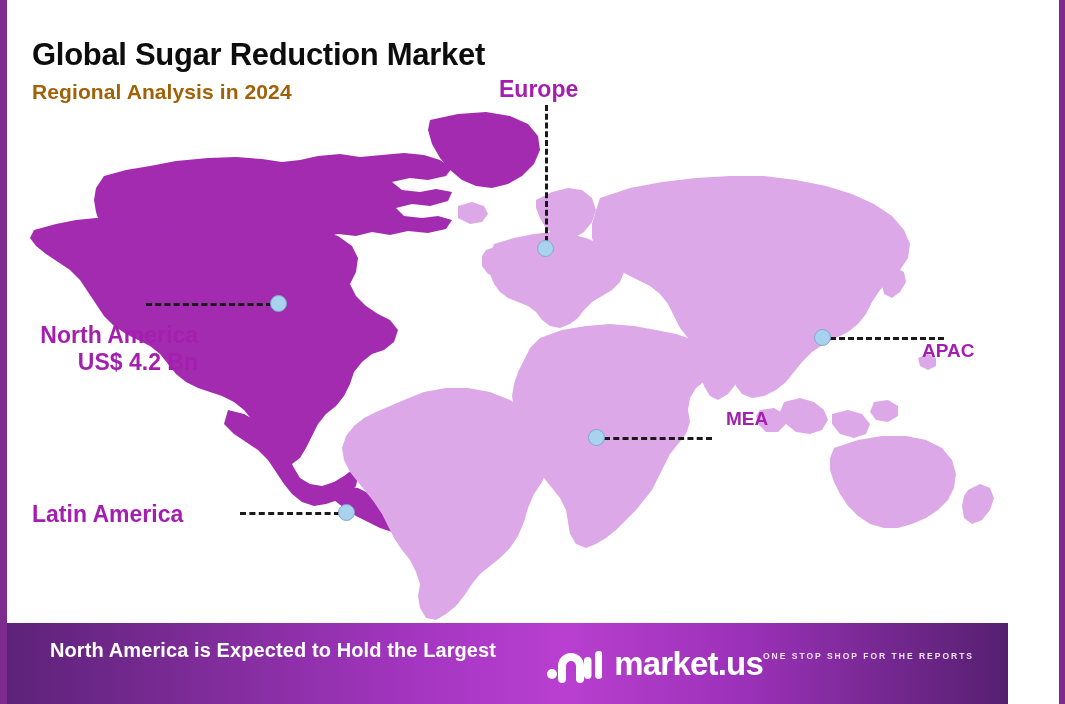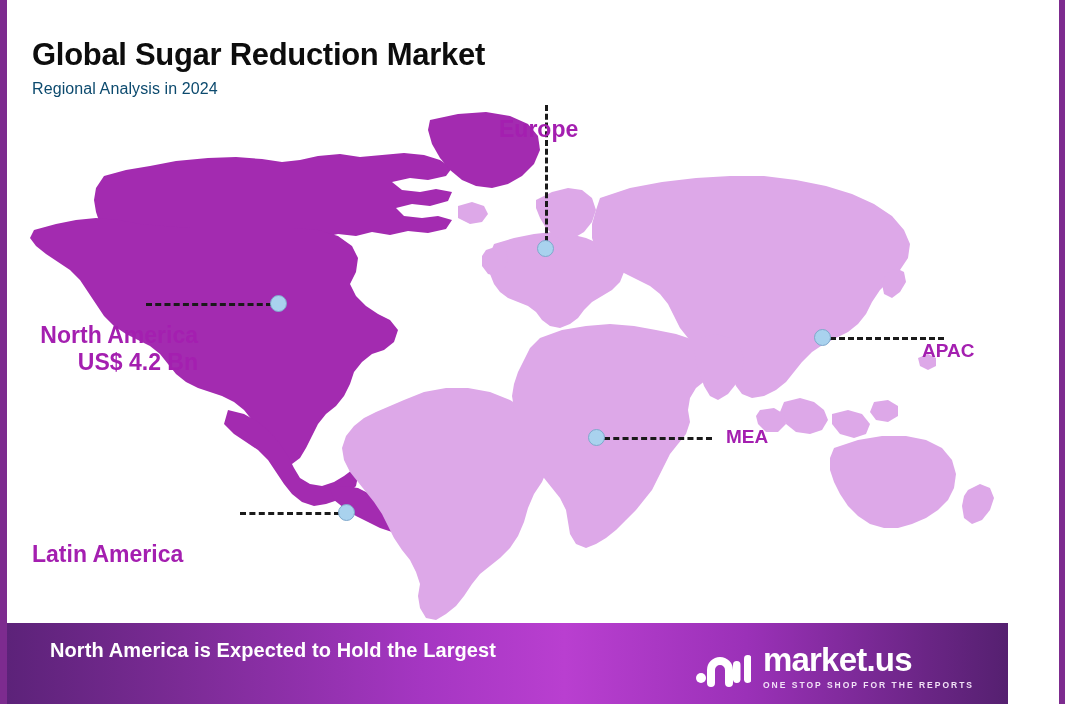--- a/index.html
+++ b/index.html
@@ -17,21 +17,21 @@
   .edge-left{position:absolute;left:0;top:0;width:7px;height:704px;background:#7d2b8f;z-index:40;}
   .edge-right{position:absolute;right:0;top:0;width:6px;height:704px;background:#7d2b8f;z-index:40;}
 
   
   .header{position:absolute;left:32px;top:14px;z-index:30;}
   .title{
     font-size:31px;font-weight:bold;color:#0d0d0d;
     letter-spacing:-0.3px;line-height:1.1;white-space:nowrap;margin-top:24px;
   }
   .subtitle{
-    font-size:16px;color:#0c4a6e;font-weight:400;
+    font-size:21px;color:#a16207;font-weight:700;
     margin-top:8px;letter-spacing:0.1px;white-space:nowrap;
   }
 
   
   .map-wrap{position:absolute;left:0;top:58px;width:1065px;height:565px;z-index:5;}
   .map-svg{display:block;width:1065px;height:565px;}
 
   
   .marker{
     position:absolute;width:17px;height:17px;border-radius:50%;
@@ -43,40 +43,40 @@
   }
   .dash-v{
     position:absolute;width:0;border-left:3px dashed #1a1a1a;z-index:21;
   }
 
   .region-label{
     position:absolute;z-index:25;
     color:#a41fb0;font-weight:bold;
     line-height:1.18;white-space:nowrap;
   }
-  .rl-lg{font-size:23px;margin-top:40px;}
+  .rl-lg{font-size:23px;}
   .rl-md{font-size:19px;}
   .rl-na{font-size:23px;text-align:right;}
 
   
   .footer{
     position:absolute;left:0;bottom:0;width:1008px;height:81px;z-index:35;
     background:linear-gradient(90deg,#5b2278 0%,#7b2b95 18%,#a536c2 42%,#b93fd0 56%,#9b31b8 74%,#6a2585 92%,#552070 100%);
   }
   .footer-text{
     position:absolute;left:50px;top:14px;
     color:#ffffff;font-size:20px;font-weight:bold;line-height:1.38;
     letter-spacing:0.1px;
   }
   .logo{
     position:absolute;right:34px;top:20px;
     display:flex;align-items:center;gap:12px;
   }
   .logo-mark{width:56px;height:40px;}
-  .logo-words{display:flex;flex-direction:column;}
+  .logo-words{display:flex;flex-direction:row;}
   .logo-name{
     color:#ffffff;font-size:33px;font-weight:bold;line-height:1;
     letter-spacing:-0.8px;
   }
   .logo-tag{
     color:#f2e2f7;font-size:8.5px;font-weight:bold;
     letter-spacing:2.0px;margin-top:4px;
   }
 </style>
 </head>
@@ -212,21 +212,21 @@
   </div>
 
   <div class="region-label rl-lg" style="left:499px;top:76px;">
     <div>Europe</div>
   </div>
 
   <div class="region-label rl-md" style="left:922px;top:340px;">
     <div>APAC</div>
   </div>
 
-  <div class="region-label rl-md" style="left:726px;top:426px;text-align:right;">
+  <div class="region-label rl-md" style="left:726px;top:408px;text-align:right;">
     <div>MEA</div>
   </div>
 
   <div class="region-label rl-lg" style="left:32px;top:501px;">
     <div>Latin America</div>
   </div>
 
   <div class="footer">
     <div class="footer-text">
       <div>North America is Expected to Hold the Largest</div>

